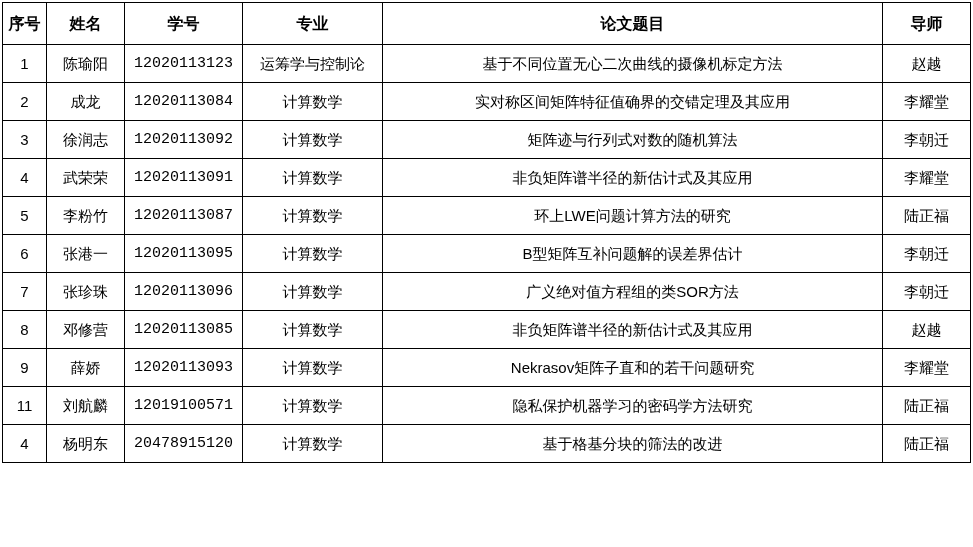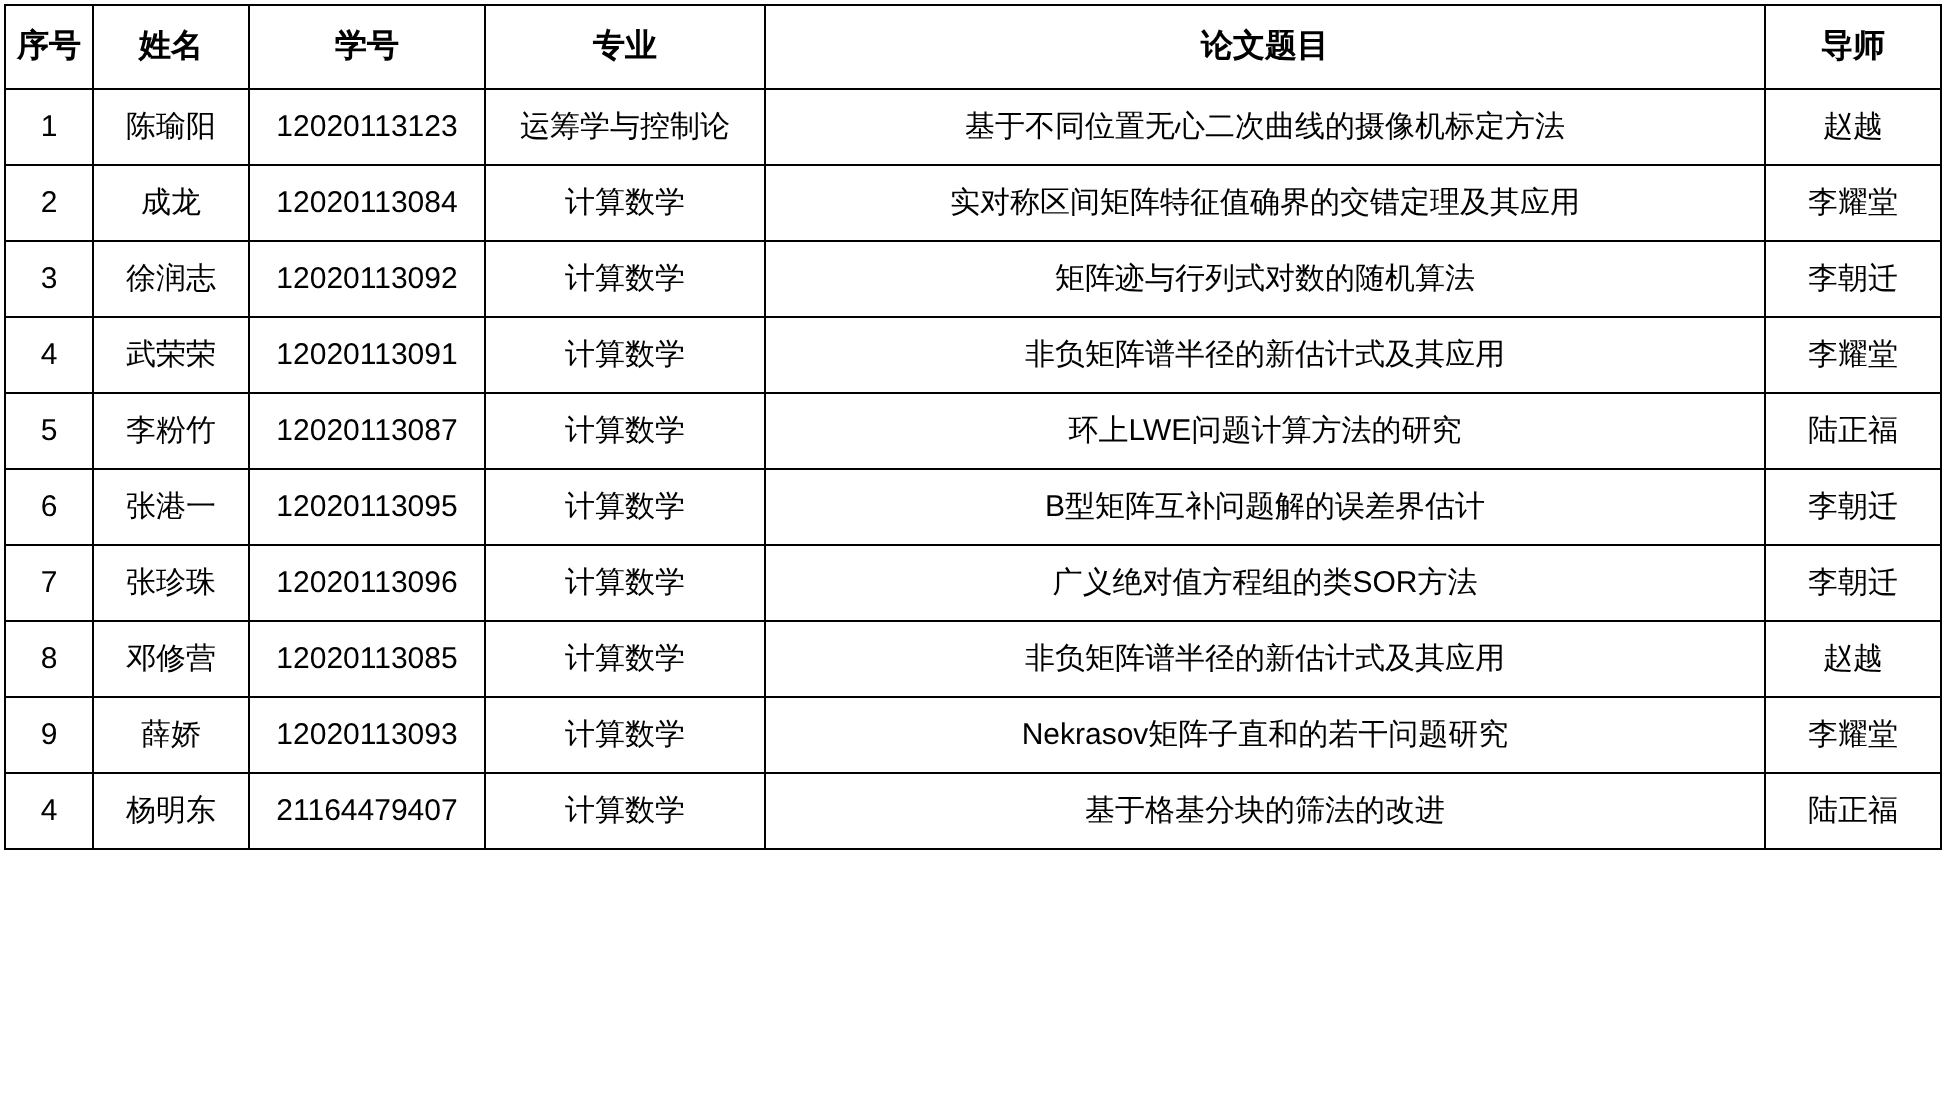--- a/index.html
+++ b/index.html
@@ -56,20 +56,21 @@
 
   td.cell-title {
     font-size: 15px;
     margin-left: 24px;
   }
   td.cell-major {
     font-size: 15px;
   }
   td.cell-id {
     font-size: 15px;
+    font-family: Liberation Mono, monospace;
   }
 </style>
 </head>
 <body>
 
 <div class="sheet">
   <table class="thesis-table">
     <colgroup>
       <col class="col-seq">
       <col class="col-name">
@@ -155,22 +156,30 @@
       </tr>
       <tr>
         <td>9</td>
         <td>薛娇</td>
         <td class="cell-id">12020113093</td>
         <td class="cell-major">计算数学</td>
         <td class="cell-title">Nekrasov矩阵子直和的若干问题研究</td>
         <td>李耀堂</td>
       </tr>
       <tr>
+        <td>11</td>
+        <td>刘航麟</td>
+        <td class="cell-id">12019100571</td>
+        <td class="cell-major">计算数学</td>
+        <td class="cell-title">隐私保护机器学习的密码学方法研究</td>
+        <td>陆正福</td>
+      </tr>
+      <tr>
         <td>4</td>
         <td>杨明东</td>
-        <td class="cell-id">21164479407</td>
+        <td class="cell-id">20478915120</td>
         <td class="cell-major">计算数学</td>
         <td class="cell-title">基于格基分块的筛法的改进</td>
         <td>陆正福</td>
       </tr>
     </tbody>
   </table>
 </div>
 
 </body></html>

